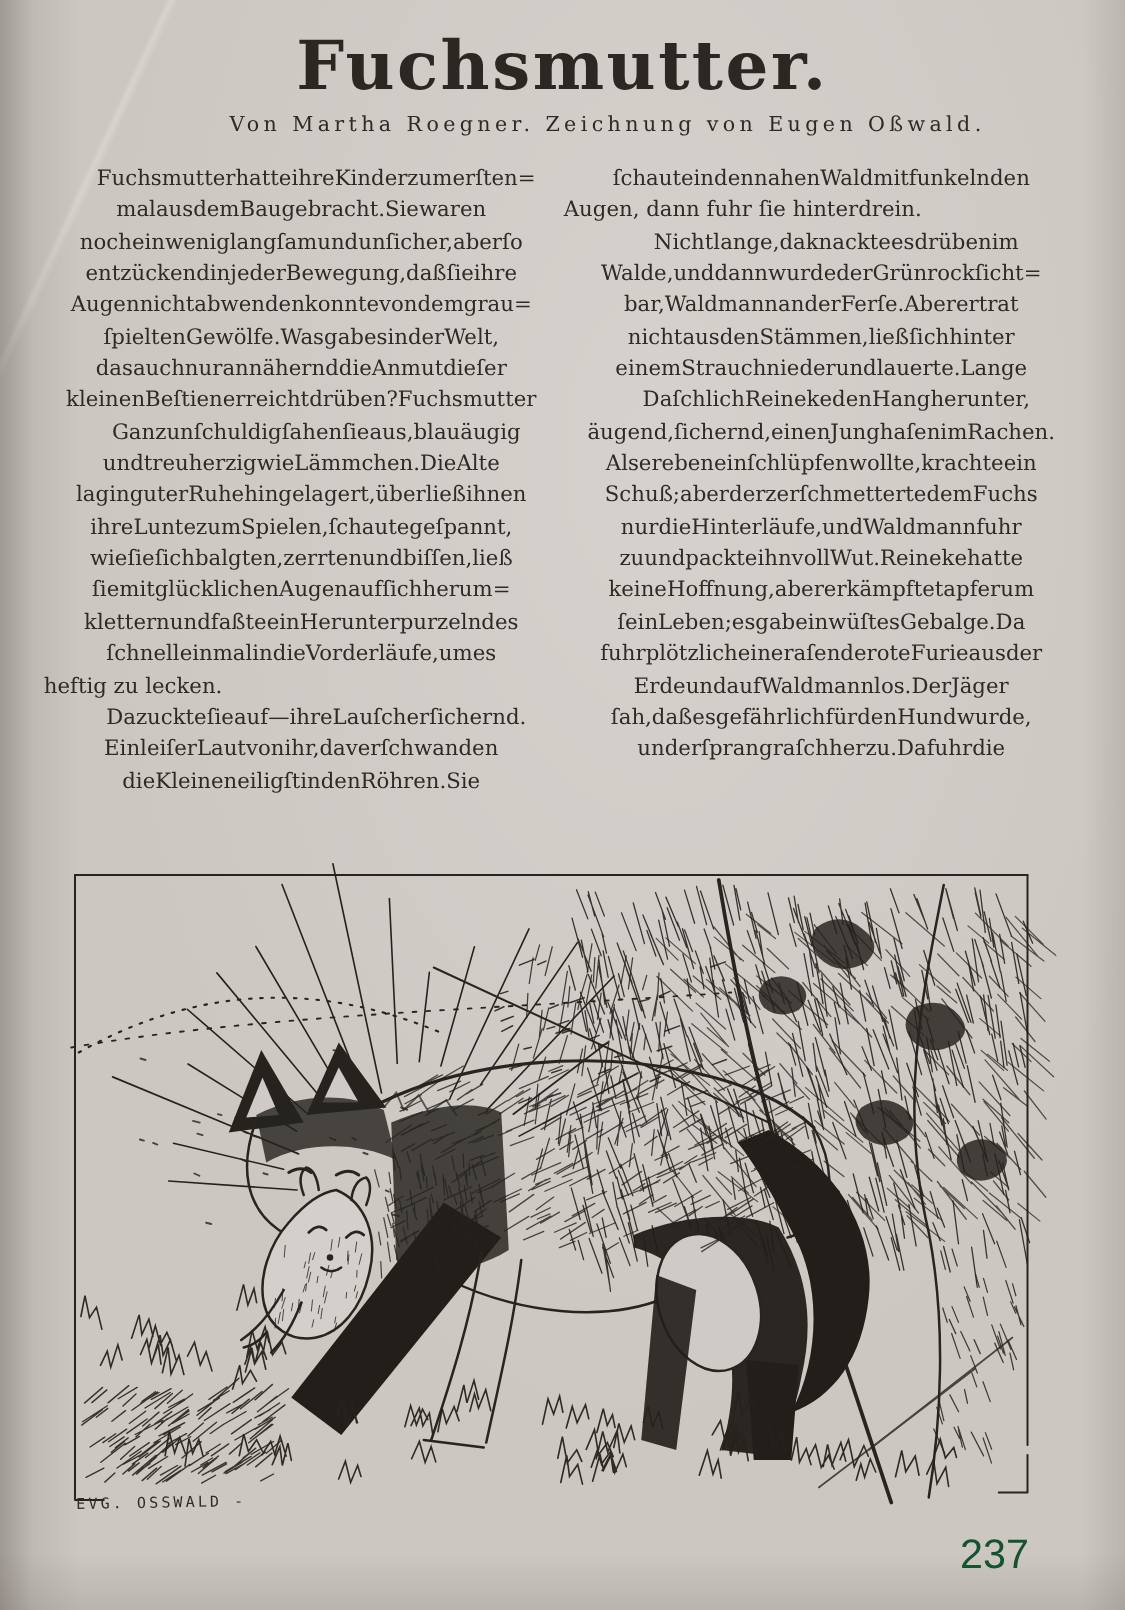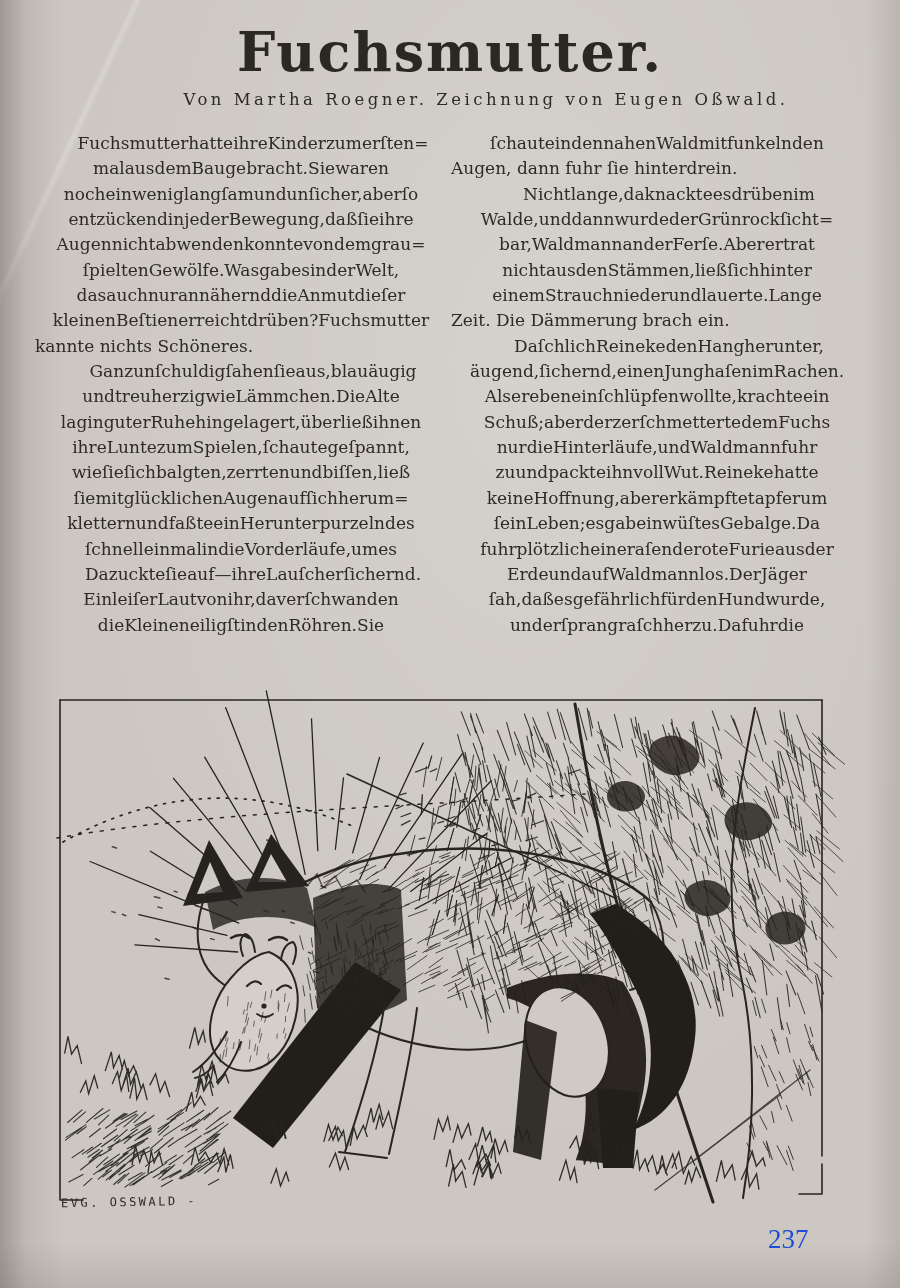--- a/index.html
+++ b/index.html
@@ -37,21 +37,21 @@
     position:absolute;left:55px;top:690px;width:790px;height:525px;margin:0;
   }
   .illustration svg{position:absolute;left:0;top:0;}
   .signature{
     position:absolute;left:6px;top:505px;
     font-family:"DejaVu Sans Mono", monospace;
     font-size:12px;letter-spacing:2.5px;color:#2f2b26;transform:rotate(-1deg);
   }
   .page-number{
     position:absolute;left:768px;top:1224px;
-    font-size:27px;color:#1d4ed8;font-family:Liberation Serif, serif;
+    font-size:33px;color:#14532d;font-family:Liberation Sans, sans-serif;
   }
 </style>
 </head>
 <body>
 
 <div class="page">
 
   <h1 class="title">Fuchsmutter.</h1>
   <div class="byline">Von Martha Roegner.  Zeichnung von Eugen Oßwald.</div>
 
@@ -120,21 +120,20 @@
         <span>Anmut</span>
         <span>dieſer</span>
       </div>
       <div class="line">
         <span>kleinen</span>
         <span>Beſtien</span>
         <span>erreicht</span>
         <span>drüben?</span>
         <span>Fuchsmutter</span>
       </div>
-      <div class="line end">kannte nichts Schöneres.</div>
       <div class="line indent">
         <span>Ganz</span>
         <span>unſchuldig</span>
         <span>ſahen</span>
         <span>ſie</span>
         <span>aus,</span>
         <span>blauäugig</span>
       </div>
       <div class="line">
         <span>und</span>
@@ -189,20 +188,21 @@
       </div>
       <div class="line">
         <span>ſchnell</span>
         <span>einmal</span>
         <span>in</span>
         <span>die</span>
         <span>Vorderläufe,</span>
         <span>um</span>
         <span>es</span>
       </div>
+      <div class="line end">heftig zu lecken.</div>
       <div class="line indent">
         <span>Da</span>
         <span>zuckte</span>
         <span>ſie</span>
         <span>auf</span>
         <span>—</span>
         <span>ihre</span>
         <span>Lauſcher</span>
         <span>ſichernd.</span>
       </div>
@@ -274,21 +274,20 @@
         <span>hinter</span>
       </div>
       <div class="line">
         <span>einem</span>
         <span>Strauch</span>
         <span>nieder</span>
         <span>und</span>
         <span>lauerte.</span>
         <span>Lange</span>
       </div>
-      <div class="line end">Zeit.  Die Dämmerung brach ein.</div>
       <div class="line indent">
         <span>Da</span>
         <span>ſchlich</span>
         <span>Reineke</span>
         <span>den</span>
         <span>Hang</span>
         <span>herunter,</span>
       </div>
       <div class="line">
         <span>äugend,</span>

